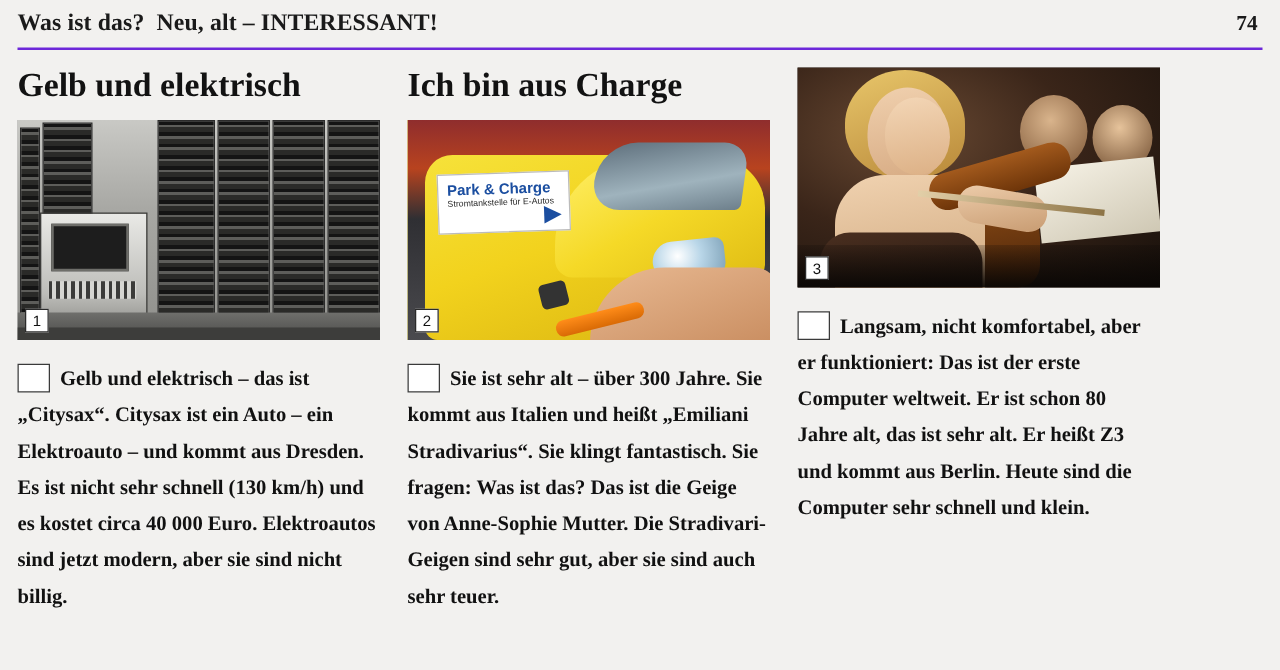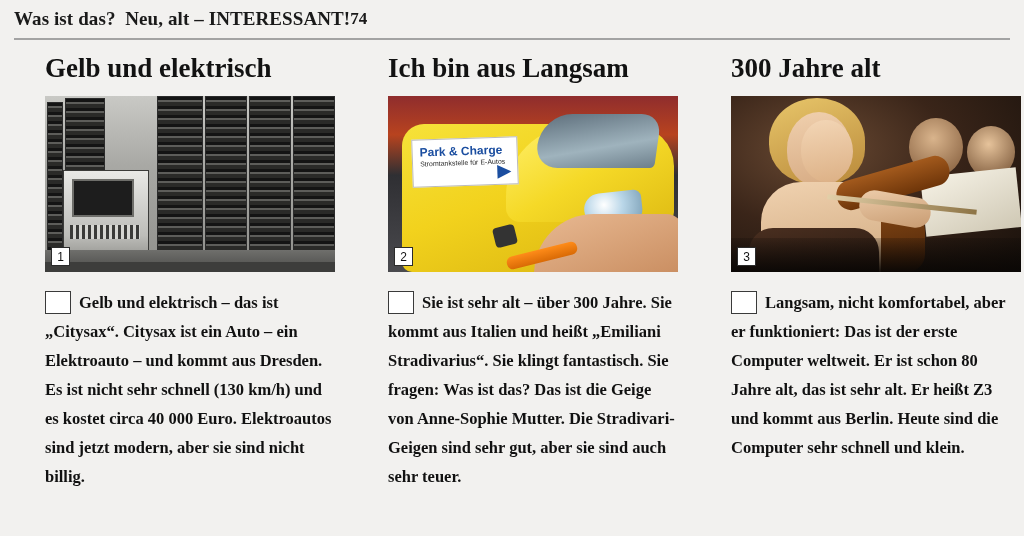--- a/index.html
+++ b/index.html
@@ -19,21 +19,22 @@
     height: 536px;
     box-sizing: border-box;
     padding: 0 14px;
   }
   
   .header {
     position: relative;
     height: 38px;
     display: flex;
     align-items: center;
-    border-bottom: 2px solid #a3a3a3;
+    justify-content: space-between;
+    border-bottom: 2px solid #6d28d9;
   }
   .header-title {
     font-family: "Liberation Serif", serif;
     font-weight: bold;
     font-size: 19px;
     color: #1a1a1a;
     letter-spacing: 0.1px;
     white-space: pre;
   }
   .header-page {
@@ -45,21 +46,20 @@
   }
   
   .columns {
     display: flex;
     gap: 22px;
     padding-top: 14px;
   }
   .col {
     width: 290px;
     flex: 0 0 290px;
-    margin-left: 31px;
   }
   .col-title {
     font-family: "Liberation Serif", serif;
     font-weight: bold;
     font-size: 27px;
     color: #121212;
     line-height: 1.1;
     margin: 0 0 12px 0;
     white-space: nowrap;
   }
@@ -389,21 +389,21 @@
         <div class="photo-badge">1</div>
       </div>
 
       <div class="body-text">
         <span class="answer-box"></span>
         <span>Gelb und elektrisch – das ist „Citysax“. Citysax ist ein Auto – ein Elektroauto – und kommt aus Dresden. Es ist nicht sehr schnell (130 km/h) und es kostet circa 40 000 Euro. Elektroautos sind jetzt modern, aber sie sind nicht billig.</span>
       </div>
     </div>
 
     <div class="col">
-      <h2 class="col-title">Ich bin aus Langsam</h2>
+      <h2 class="col-title">Ich bin aus Charge</h2>
 
       <div class="photo p2">
         <div class="bg"></div>
         <div class="carbody"></div>
         <div class="hood"></div>
         <div class="windshield"></div>
         <div class="headlight"></div>
         <div class="grille"></div>
         <div class="sign">
           <div class="s1">Park &amp; Charge</div>
@@ -416,21 +416,20 @@
         <div class="photo-badge">2</div>
       </div>
 
       <div class="body-text">
         <span class="answer-box"></span>
         <span>Sie ist sehr alt – über 300 Jahre. Sie kommt aus Italien und heißt „Emiliani Stradivarius“. Sie klingt fantastisch. Sie fragen: Was ist das? Das ist die Geige von Anne-Sophie Mutter. Die Stradivari-Geigen sind sehr gut, aber sie sind auch sehr teuer.</span>
       </div>
     </div>
 
     <div class="col">
-      <h2 class="col-title">300 Jahre alt</h2>
 
       <div class="photo p3">
         <div class="bg"></div>
         <div class="musician2"></div>
         <div class="musician3"></div>
         <div class="sheet"></div>
         <div class="cello"></div>
         <div class="hair"></div>
         <div class="head"></div>
         <div class="face"></div>

